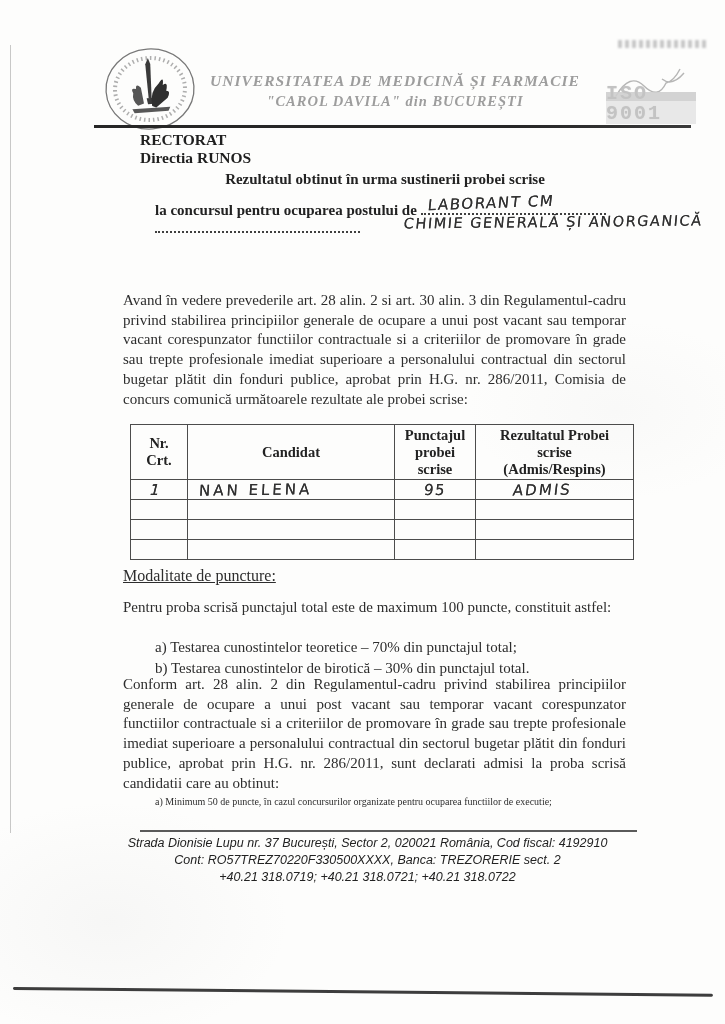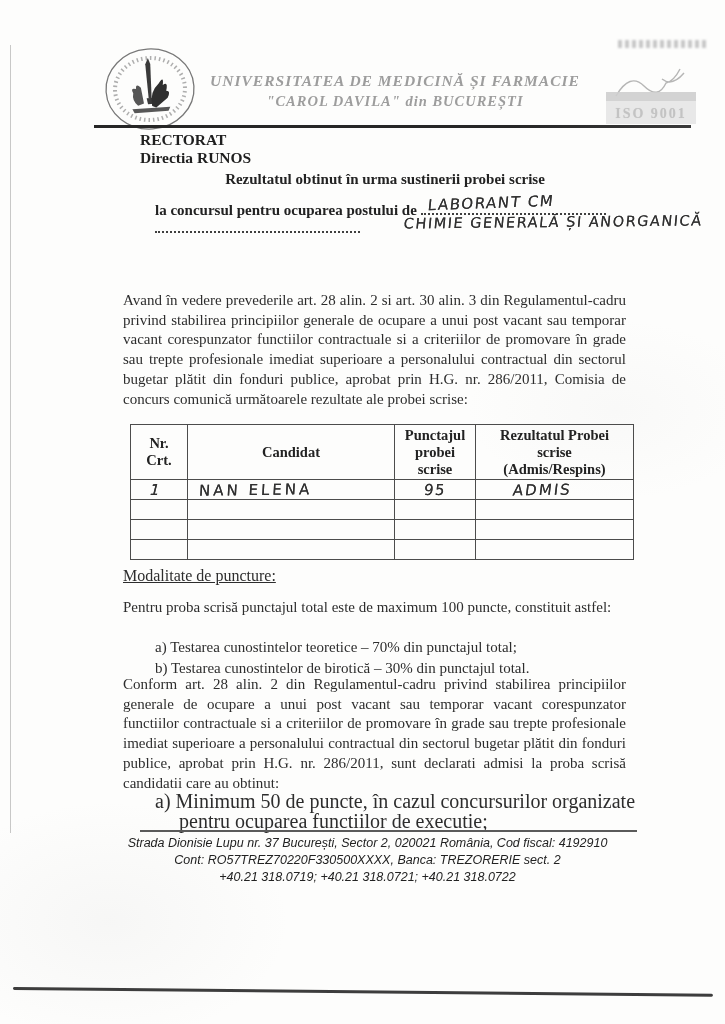--- a/index.html
+++ b/index.html
@@ -11,21 +11,21 @@
       #fdfdfc;
     font-family:"Liberation Serif", serif; color:#2d2d2d; overflow:hidden;
   }
   .abs { position:absolute; }
 
   
   .edge-left { left:10px; top:45px; width:1px; height:788px; background:rgba(120,120,120,.40); }
   .edge-bottom { left:13px; top:987px; width:700px; height:3px; background:#3d3d3d; transform:rotate(0.55deg); transform-origin:left center; border-radius:2px; }
   .stamp-bar { left:618px; top:40px; width:88px; height:8px; background:repeating-linear-gradient(90deg,#b5b5b5 0 4px, transparent 4px 7px); filter:blur(1px); opacity:.75; }
   .iso-badge { left:606px; top:92px; width:90px; height:32px; background:linear-gradient(#cfcfcf 0 9px, #e6e6e6 9px); filter:blur(.5px); opacity:.9; display:flex; align-items:flex-end; justify-content:center; }
-  .iso-badge span { font-family:Liberation Serif, serif; font-weight:bold; font-size:14px; letter-spacing:2px; color:#bdbdbd; text-shadow:0 0 1px #d5d5d5; line-height:20px; }
+  .iso-badge span { font-family:Liberation Mono, monospace; font-weight:bold; font-size:20px; letter-spacing:2px; color:#bdbdbd; text-shadow:0 0 1px #d5d5d5; line-height:20px; }
 
   
   .uni-title { left:200px; top:72px; width:390px; text-align:center; font-style:italic; color:#9d9d9d; letter-spacing:1px; }
   .uni-title .l1 { font-size:15.5px; font-weight:bold; }
   .uni-title .l2 { font-size:14.5px; font-weight:bold; margin-top:3px; }
   .rule-heavy { left:94px; top:125px; width:597px; height:3px; background:linear-gradient(90deg,#262626 70%, #3a3a3a); }
   .office { left:140px; top:131px; font-size:15.5px; font-weight:bold; color:#1f1f1f; }
   .dept { left:140px; top:149px; font-size:15.5px; font-weight:bold; color:#1f1f1f; }
   .doc-title { left:150px; top:171px; width:470px; text-align:center; font-size:15px; font-weight:bold; color:#222; }
 
@@ -48,21 +48,21 @@
   td .handwrite { display:inline-block; font-size:15px; }
   .hw-nr { transform:skewX(-14deg); margin-left:16px; }
   .hw-name { transform:rotate(-0.8deg) skewX(-4deg); margin-left:8px; letter-spacing:3px; }
   .hw-score { transform:skewX(-6deg); margin-left:26px; }
   .hw-res { transform:skewX(-8deg) rotate(-1deg); margin-left:34px; letter-spacing:2px; }
 
   .sec-head { left:123px; top:567px; font-size:16px; text-decoration:underline; color:#2d2d2d; }
   .p2 { left:123px; top:598px; width:503px; }
   .list1 { left:155px; top:637px; width:460px; font-size:15px; line-height:20.5px; color:#2d2d2d; }
   .p3 { left:123px; top:675px; width:503px; }
-  .list2 { left:155px; top:792px; width:470px; font-size:20px; line-height:19.5px; color:#2d2d2d; padding-left:24px; text-indent:-24px; }
+  .list2 { left:155px; top:792px; width:470px; font-size:10px; line-height:19.5px; color:#2d2d2d; padding-left:24px; text-indent:-24px; }
 
   
   .ftr-rule { left:140px; top:830px; width:497px; height:1.5px; background:#5a5a5a; }
   .ftr { left:95px; top:835px; width:545px; text-align:center; font-family:"Liberation Sans",sans-serif; font-style:italic; font-size:12.5px; line-height:17.2px; color:#222; }
   .ftr .f1 { font-weight:bold; }
 </style>
 </head>
 <body>
 
 <div class="page">

